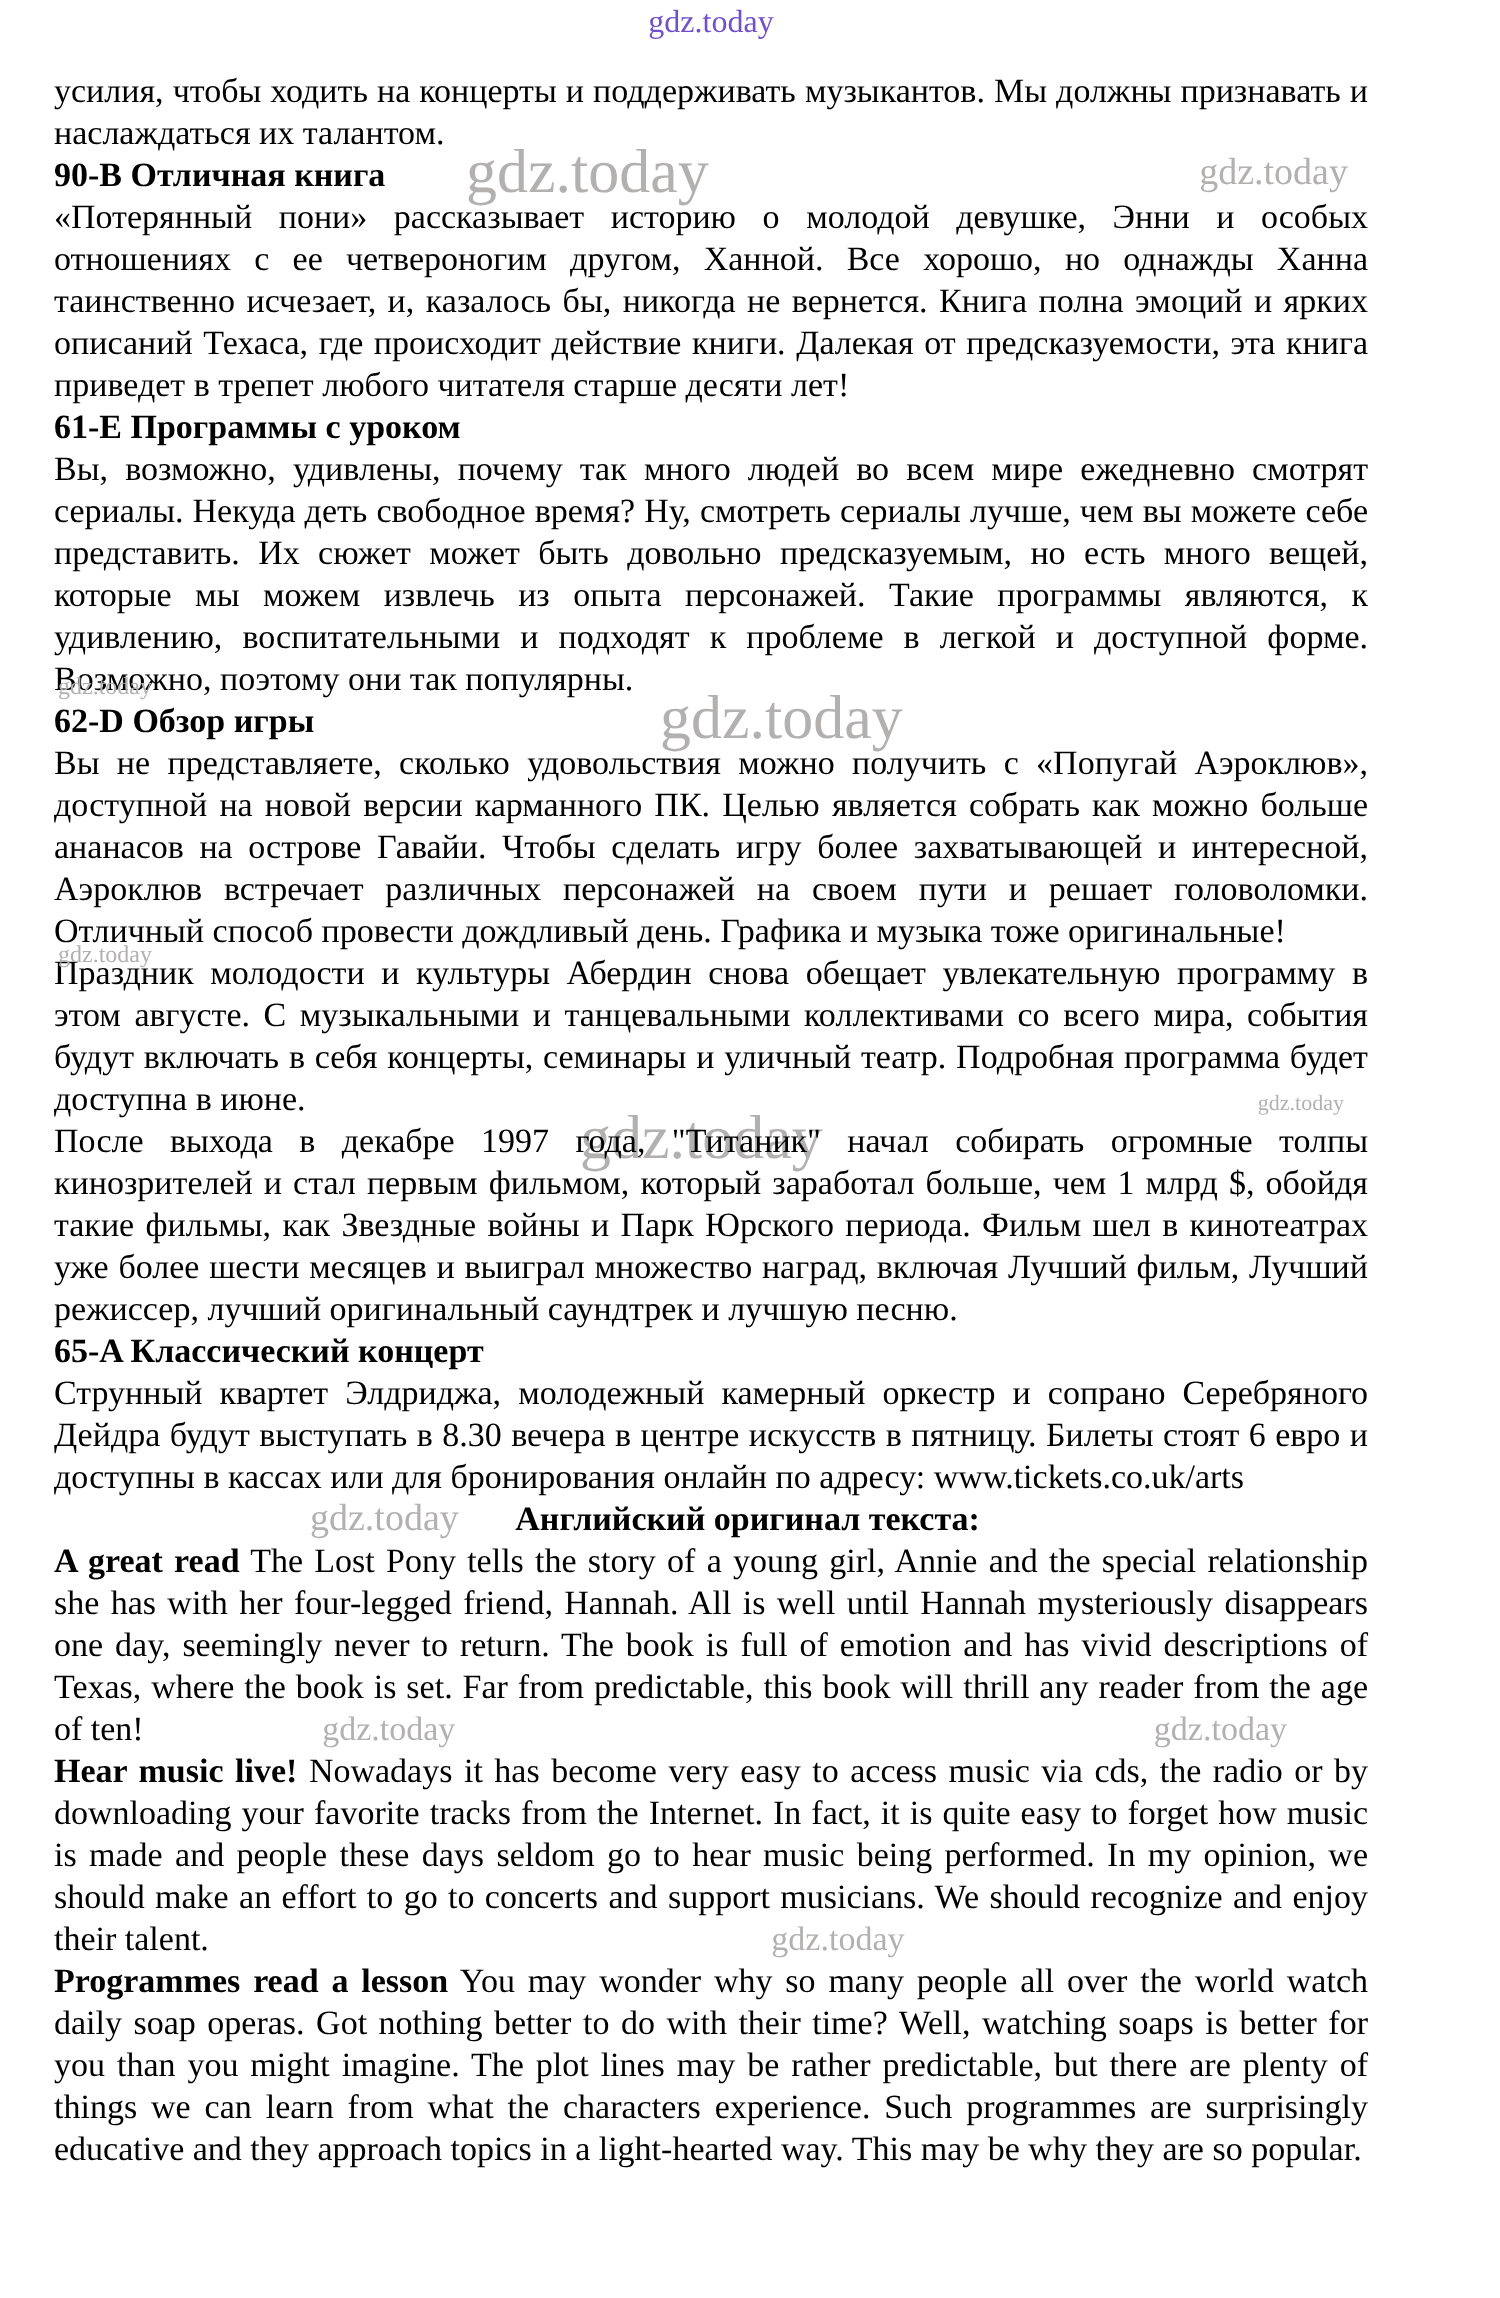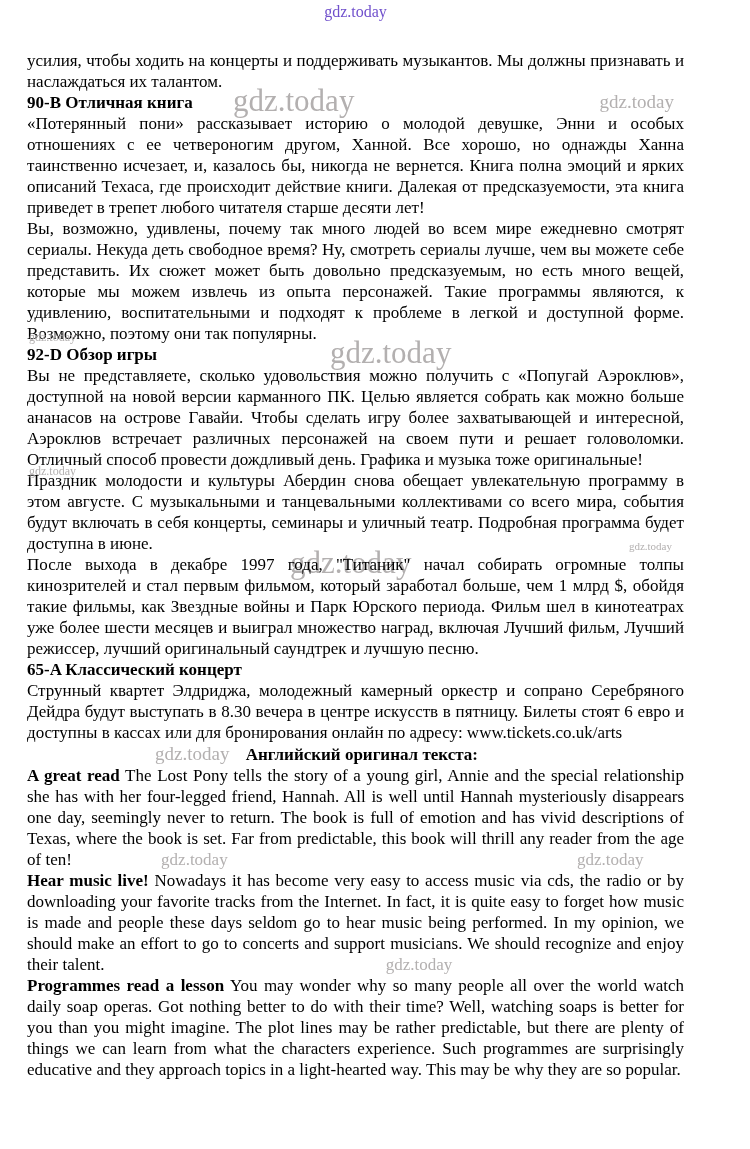--- a/index.html
+++ b/index.html
@@ -7,21 +7,21 @@
     position:relative;
     width:711px;height:1149px;
     box-sizing:border-box;
     background:#ffffff;
     overflow:hidden;
     padding:2px 27px 0 27px;
     font-family:"Liberation Serif","DejaVu Serif",serif;
     font-size:17px;line-height:21px;color:#000000;
   }
   .page p{margin:0;text-align:justify;}
-  .page p.intro{margin-top:28px;}
+  .page p.intro{margin-top:13px;}
   .hrow{position:relative;font-weight:bold;}
   .body-para{position:relative;}
   .eng-row{text-align:left !important;}
   .wm{color:#b3b0b0;white-space:nowrap;font-weight:normal;}
   .wm-top{display:block;text-align:center;color:#7050cc;font-size:16px;line-height:20px;}
   .wm-abs{position:absolute;line-height:1;}
   .xl{font-size:31px;}
   .md{font-size:19px;}
   .sm{font-size:12px;}
   .inline-md{font-size:17px;}
@@ -40,26 +40,29 @@
 
   <div class="hrow">
     <b>90-B Отличная книга</b>
     <span class="wm wm-abs xl" style="left:206px;top:-7px;">gdz.today</span>
     <span class="wm wm-abs md" style="right:10px;top:0;">gdz.today</span>
   </div>
   <p class="body-para">
     <span>«Потерянный пони» рассказывает историю о молодой девушке, Энни и особых отношениях с ее четвероногим другом, Ханной. Все хорошо, но однажды Ханна таинственно исчезает, и, казалось бы, никогда не вернется. Книга полна эмоций и ярких описаний Техаса, где происходит действие книги. Далекая от предсказуемости, эта книга приведет в трепет любого читателя старше десяти лет!</span>
   </p>
 
+  <div class="hrow">
+    <b>61-E Программы с уроком</b>
+  </div>
   <p class="body-para">
     <span>Вы, возможно, удивлены, почему так много людей во всем мире ежедневно смотрят сериалы. Некуда деть свободное время? Ну, смотреть сериалы лучше, чем вы можете себе представить. Их сюжет может быть довольно предсказуемым, но есть много вещей, которые мы можем извлечь из опыта персонажей. Такие программы являются, к удивлению, воспитательными и подходят к проблеме в легкой и доступной форме. Возможно, поэтому они так популярны.</span>
   </p>
 
   <div class="hrow">
-    <b>92-D Обзор игры</b>
+    <b>62-D Обзор игры</b>
     <span class="wm wm-abs sm" style="left:2px;top:-13px;">gdz.today</span>
     <span class="wm wm-abs xl" style="left:303px;top:-7px;">gdz.today</span>
   </div>
   <p class="body-para">
     <span>Вы не представляете, сколько удовольствия можно получить с «Попугай Аэроклюв», доступной на новой версии карманного ПК. Целью является собрать как можно больше ананасов на острове Гавайи. Чтобы сделать игру более захватывающей и интересной, Аэроклюв встречает различных персонажей на своем пути и решает головоломки. Отличный способ провести дождливый день. Графика и музыка тоже оригинальные!</span>
   </p>
 
   <p class="body-para">
     <span class="wm wm-abs sm" style="left:2px;top:-5px;">gdz.today</span>
     <span>Праздник молодости и культуры Абердин снова обещает увлекательную программу в этом августе. С музыкальными и танцевальными коллективами со всего мира, события будут включать в себя концерты, семинары и уличный театр. Подробная программа будет доступна в июне.</span>
@@ -75,21 +78,21 @@
 
   <div class="hrow">
     <b>65-A Классический концерт</b>
   </div>
   <p class="body-para">
     <span>Струнный квартет Элдриджа, молодежный камерный оркестр и сопрано Серебряного Дейдра будут выступать в 8.30 вечера в центре искусств в пятницу. Билеты стоят 6 евро и доступны в кассах или для бронирования онлайн по адресу: www.tickets.co.uk/arts</span>
   </p>
 
   <p class="eng-row">
     <span class="wm md" style="margin-left:128px;">gdz.today</span>
-    <b style="margin-left:12px;">Английский оригинал текста:</b>
+    <b style="margin-left:24px;">Английский оригинал текста:</b>
   </p>
 
   <p class="body-para">
     <b class="lead">A great read</b>
     <span>The Lost Pony tells the story of a young girl, Annie and the special relationship she has with her four-legged friend, Hannah. All is well until Hannah mysteriously disappears one day, seemingly never to return. The book is full of emotion and has vivid descriptions of Texas, where the book is set. Far from predictable, this book will thrill any reader from the age of ten!</span>
     <span class="wm inline-md" style="margin-left:85px;">gdz.today</span>
     <span class="wm inline-md" style="margin-left:345px;">gdz.today</span>
   </p>
 
   <p class="body-para">

